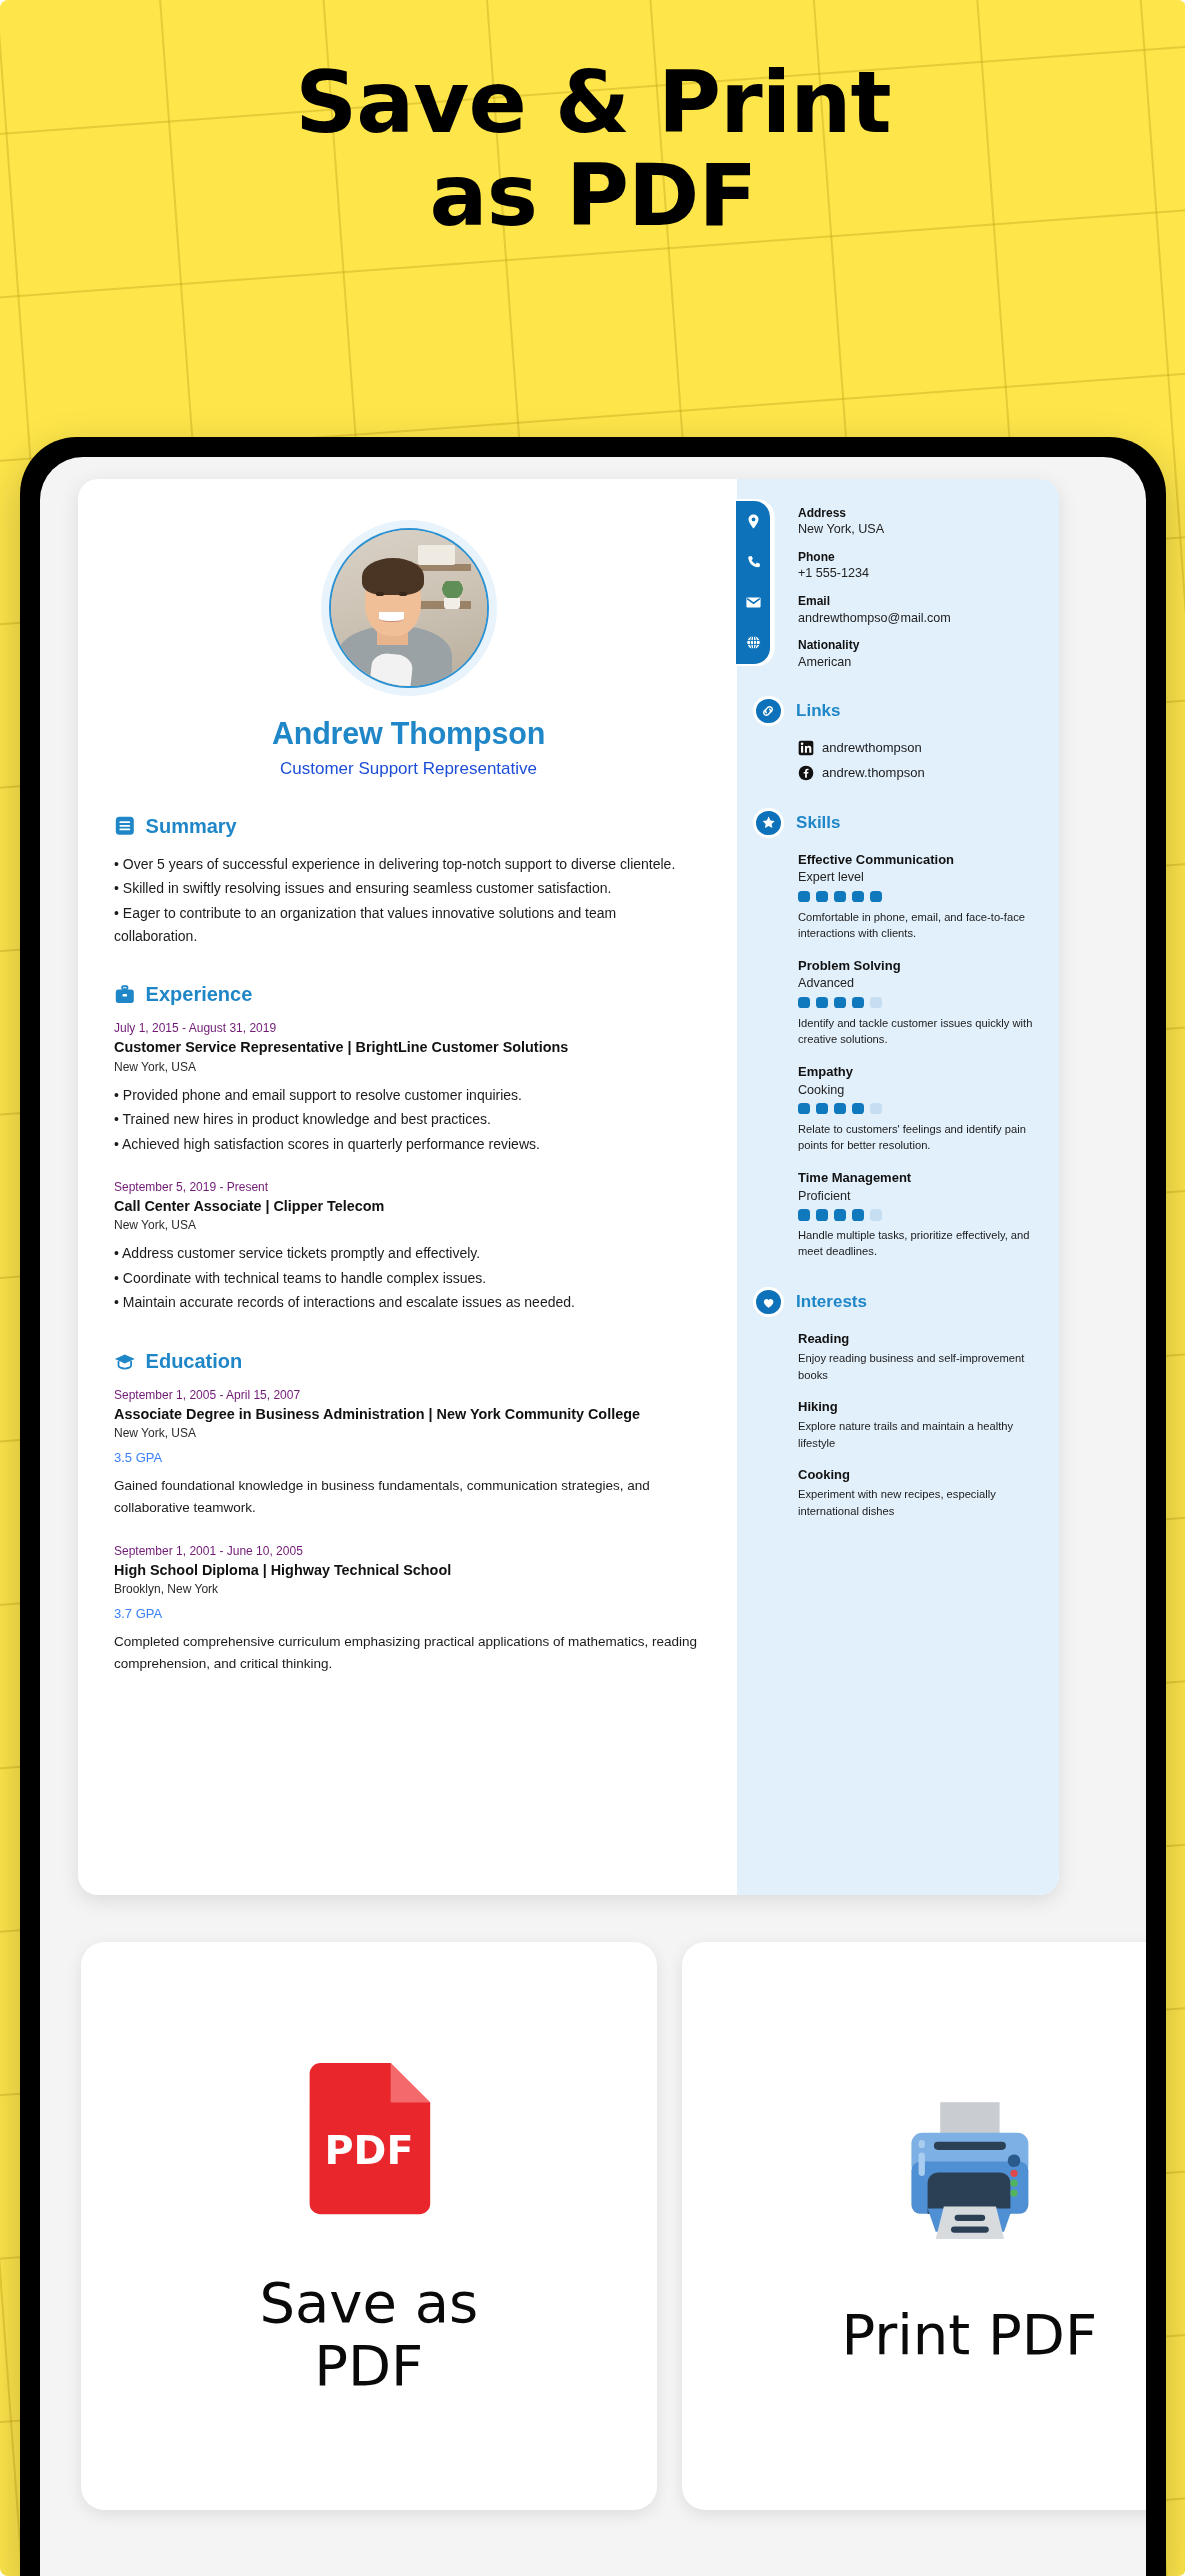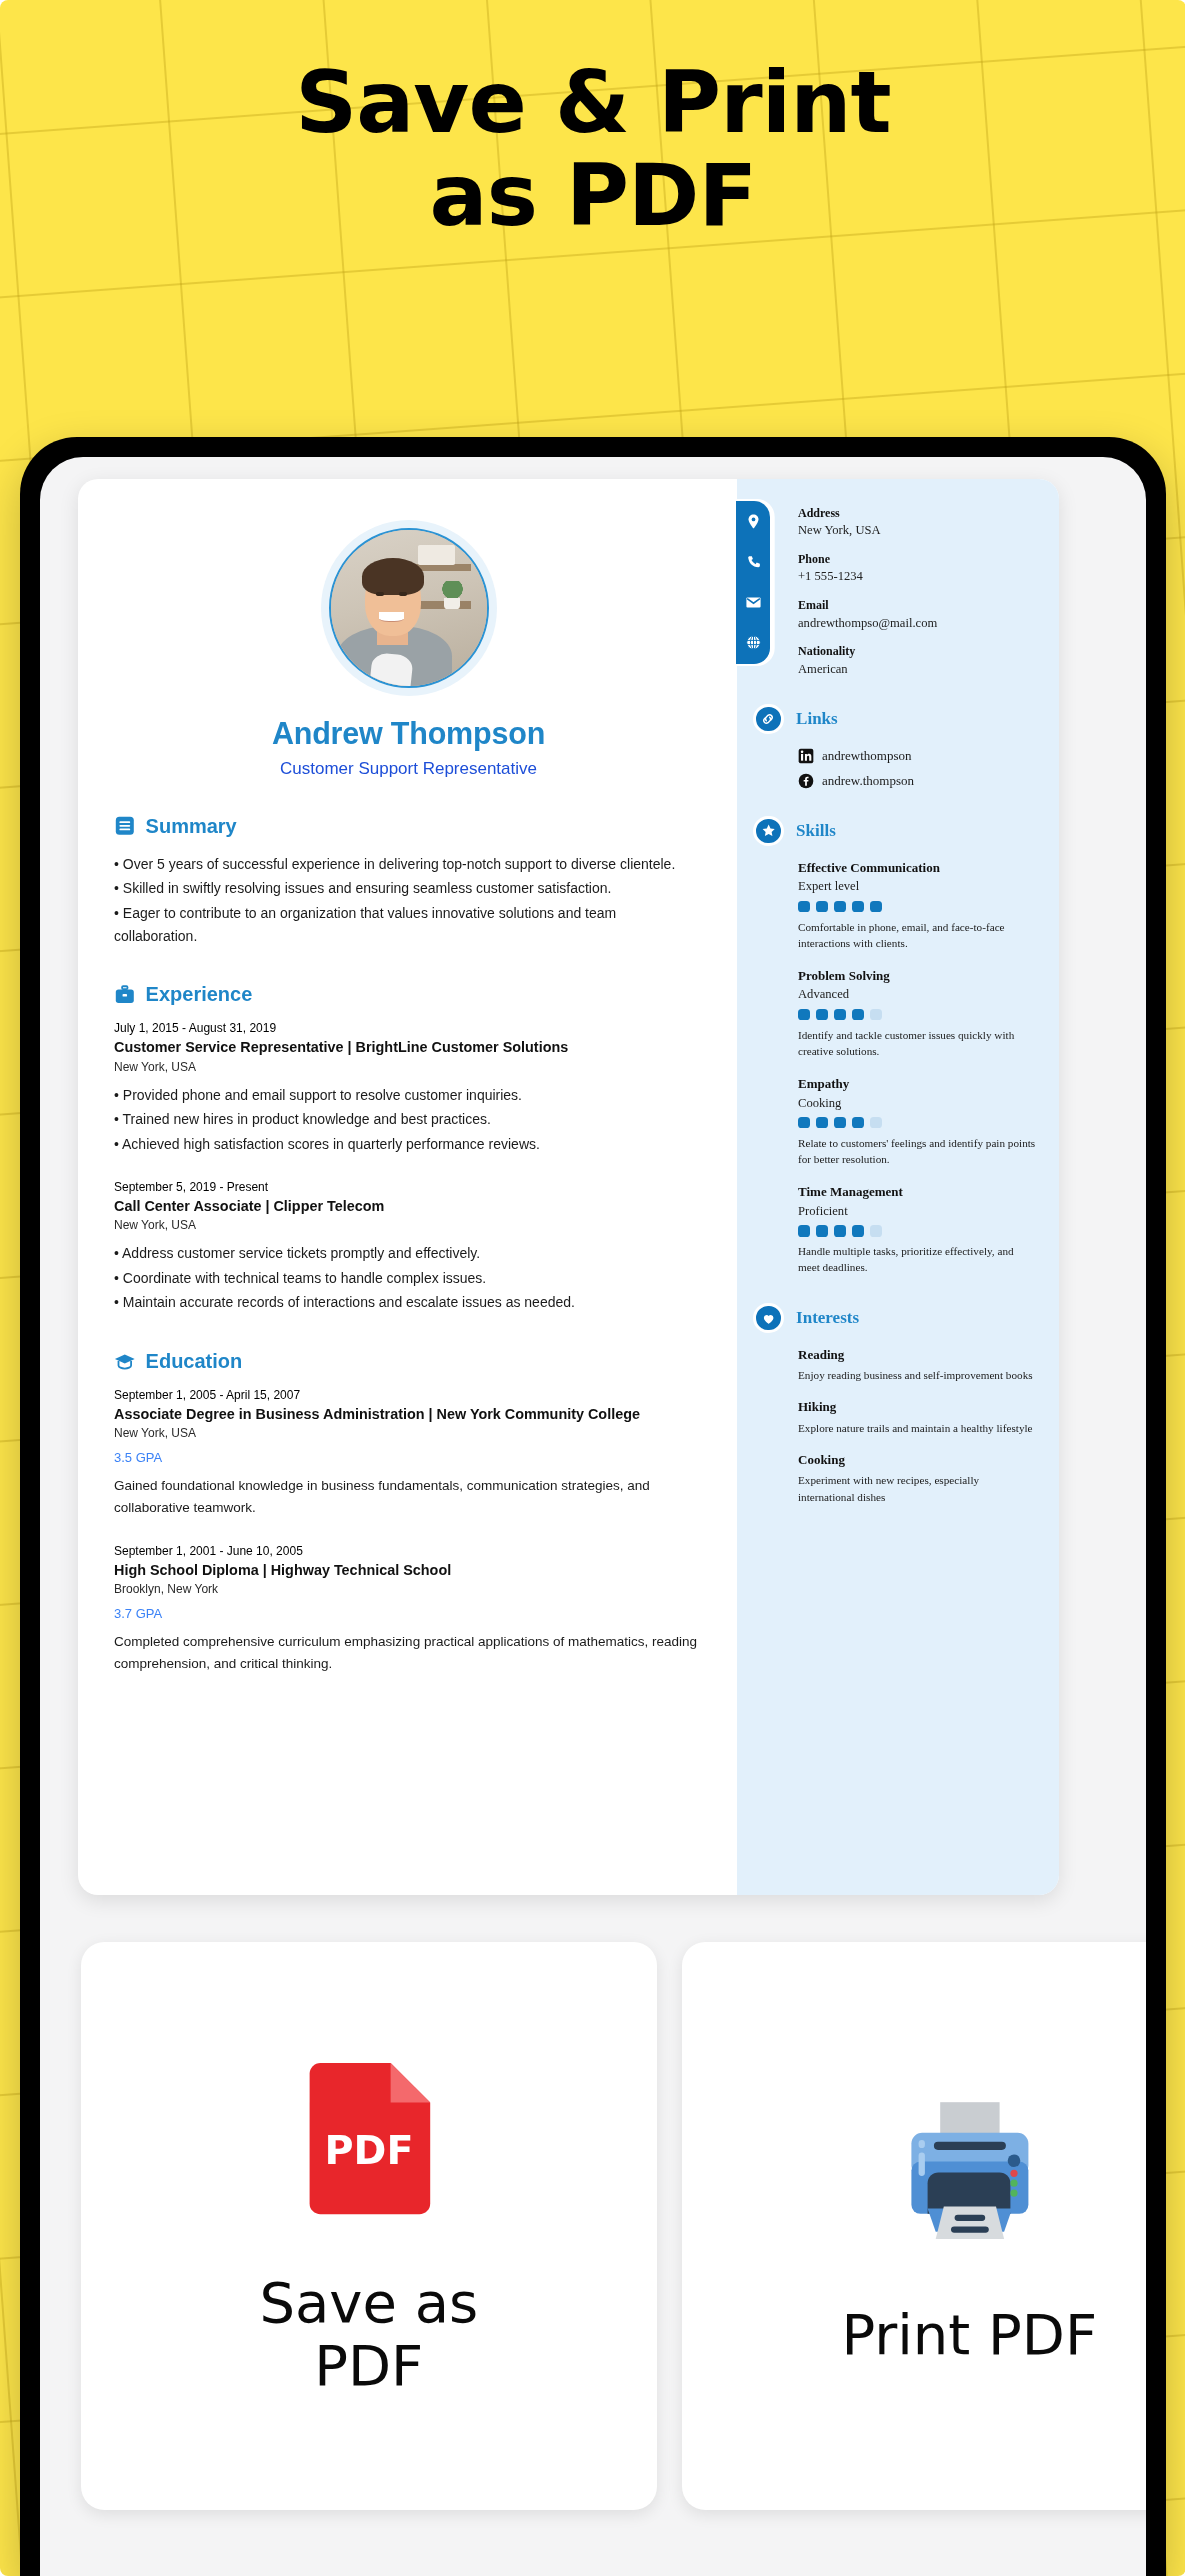--- a/index.html
+++ b/index.html
@@ -75,21 +75,20 @@
   }
   .resume-main {
     width: 659px;
     padding: 41px 34px 27px 36px;
   }
   .resume-side {
     width: 322px;
     background: #e2f0fb;
     padding: 27px 0 21.6px 0;
     position: relative;
-    font-family: Liberation Serif, serif;
   }
 
   
   .photo-wrap {
     width: 176px; height: 176px;
     margin: 0 auto 20px auto;
     border-radius: 50%;
     background: #e8f3fb;
     padding: 8px;
   }
@@ -149,21 +148,21 @@
     display: flex; align-items: center; justify-content: center;
   }
   .sec-head .stxt {
     color: #1f86c8; font-size: 20px; font-weight: 700;
   }
 
   .bullet {
     font-size: 14px; color: #1b1b1b; line-height: 1.62;
     margin: 0 0 1.8px 0;
   }
-  .meta-date { font-size: 12px; color: #000000; margin-bottom: 3.6px; }
+  .meta-date { font-size: 12px; color: #701a75; margin-bottom: 3.6px; }
   .job-title { font-size: 14.4px; font-weight: 700; color: #111; margin-bottom: 4.5px; }
   .job-loc { font-size: 12px; color: #2a2a2a; margin-bottom: 10px; }
   .job-gpa { font-size: 13px; color: #3b82f6; margin-bottom: 3.6px; }
   .edu-desc { font-size: 13.5px; color: #1b1b1b; line-height: 1.62; margin-top: 10px; }
   .entry { margin-bottom: 25px; }
   .entry:last-child { margin-bottom: 0; }
 
   
   .contact-rail {
     position: absolute;

